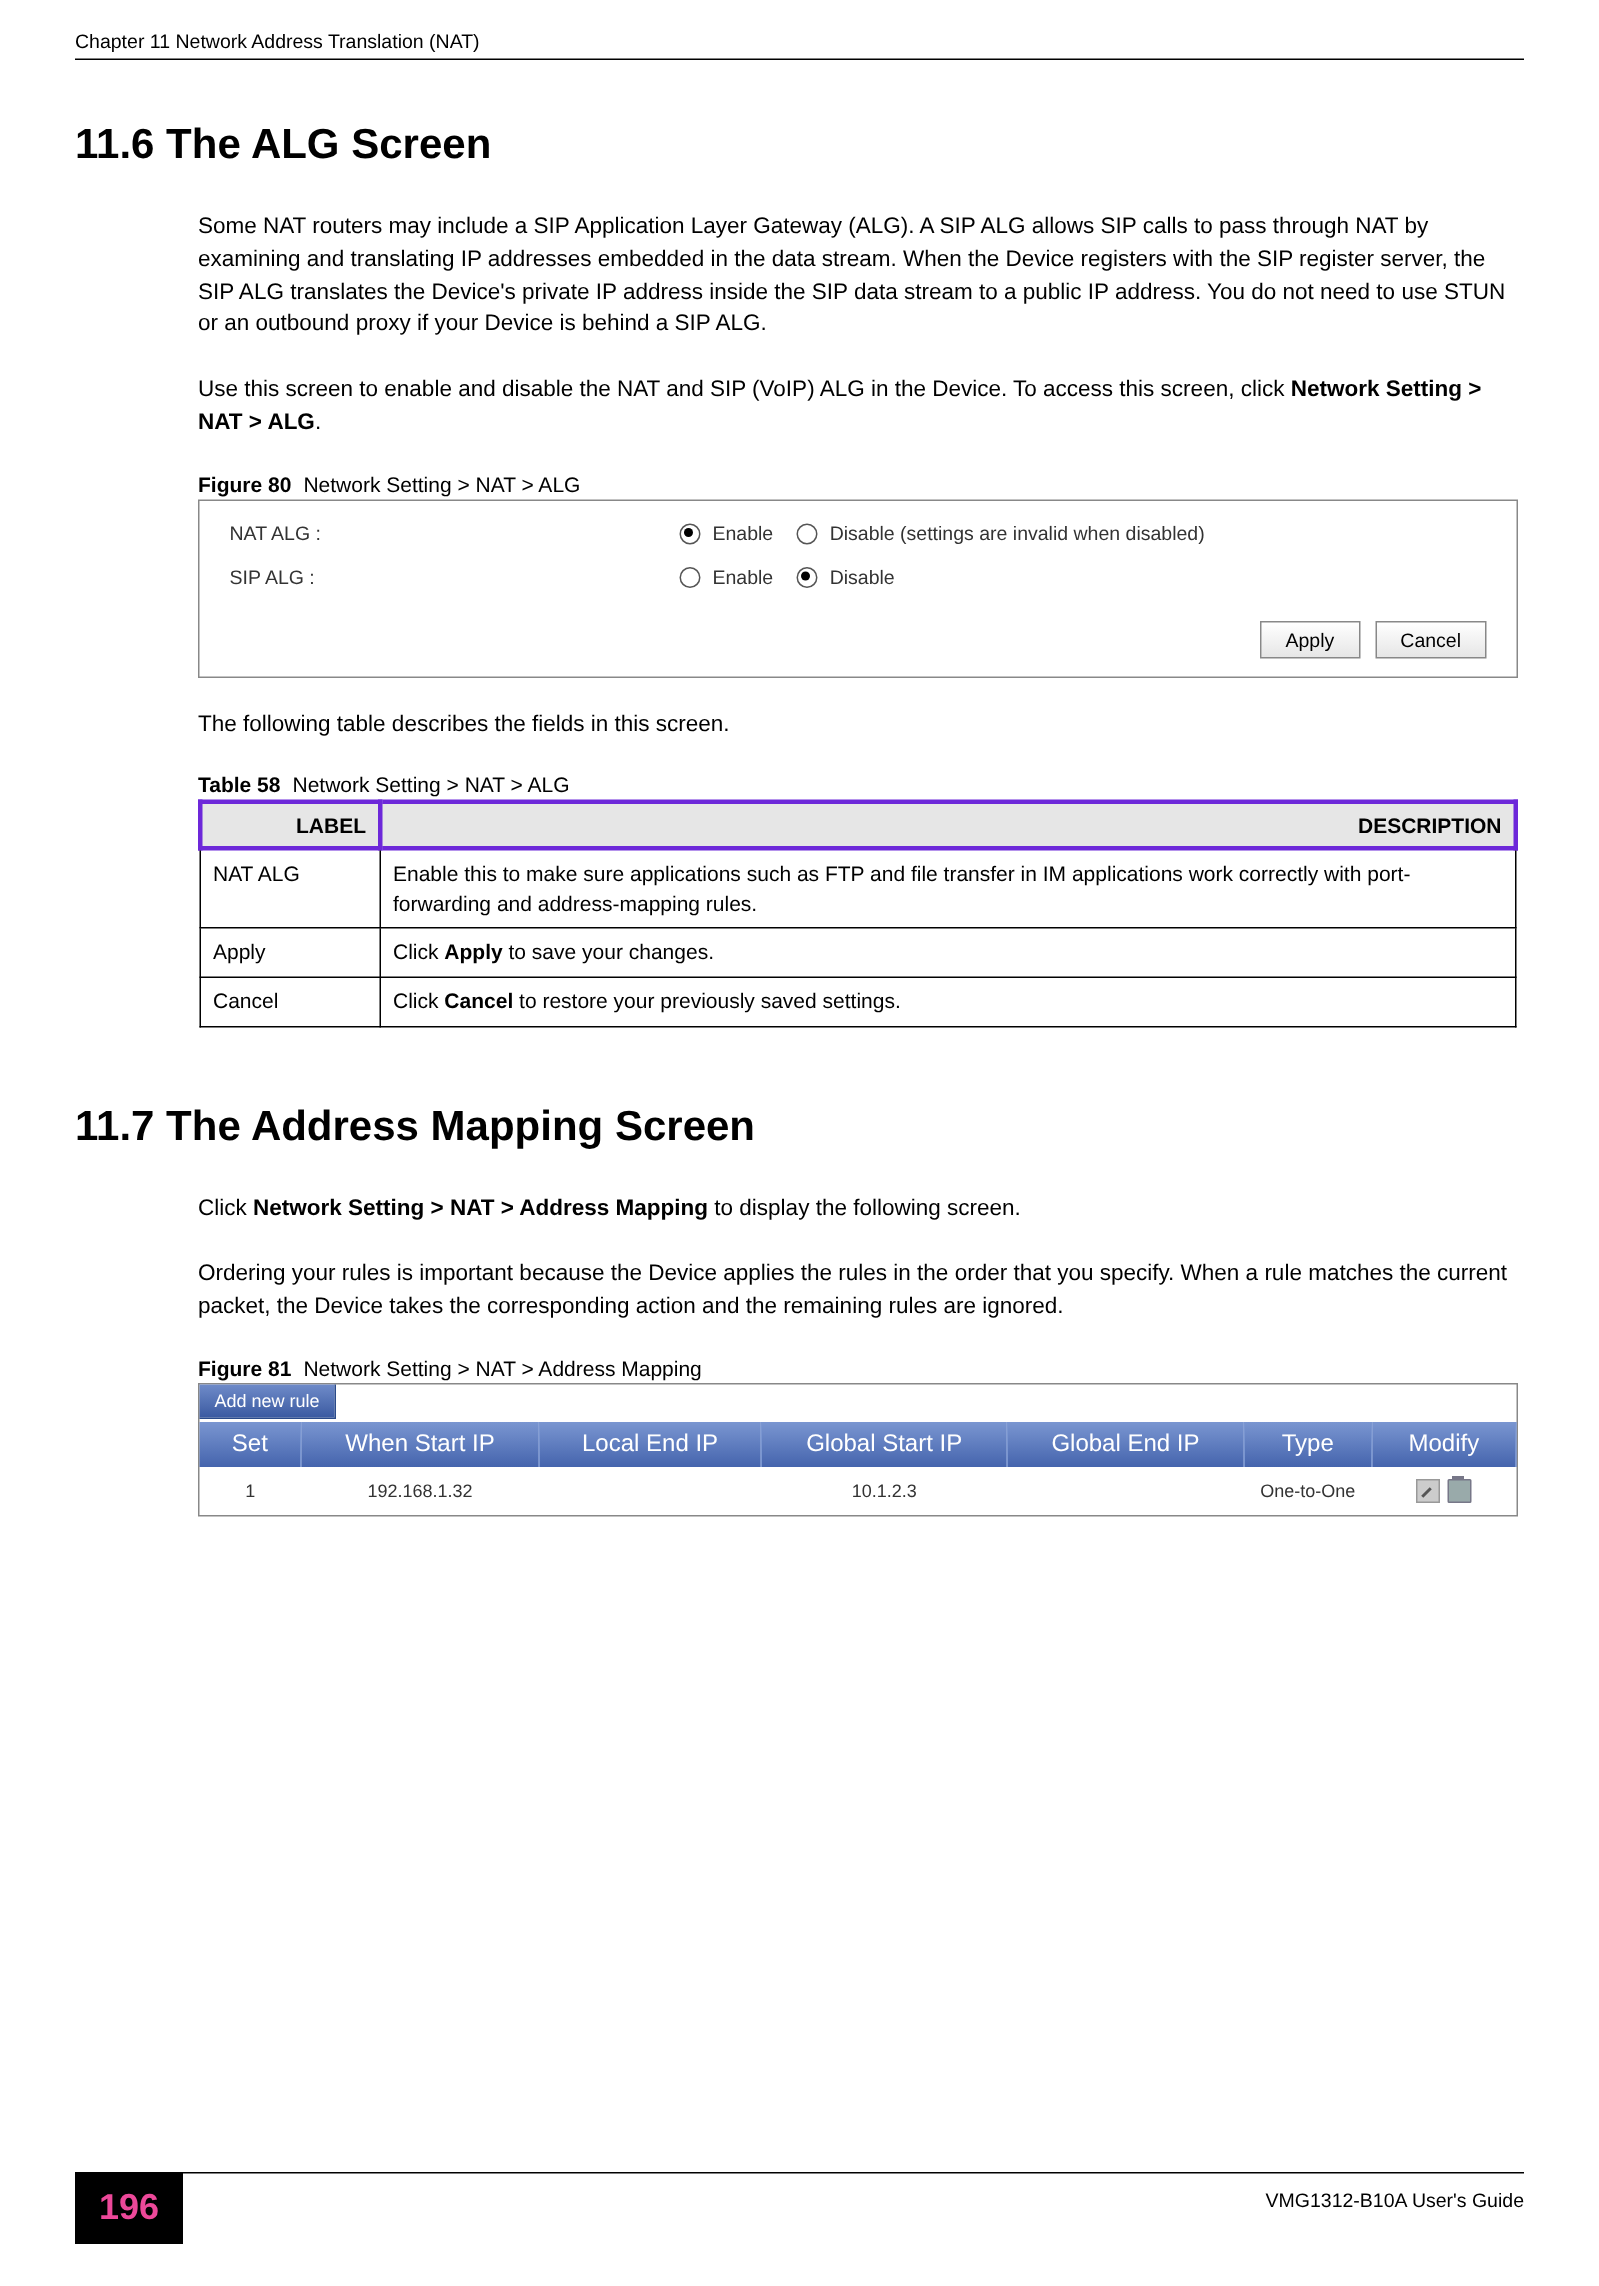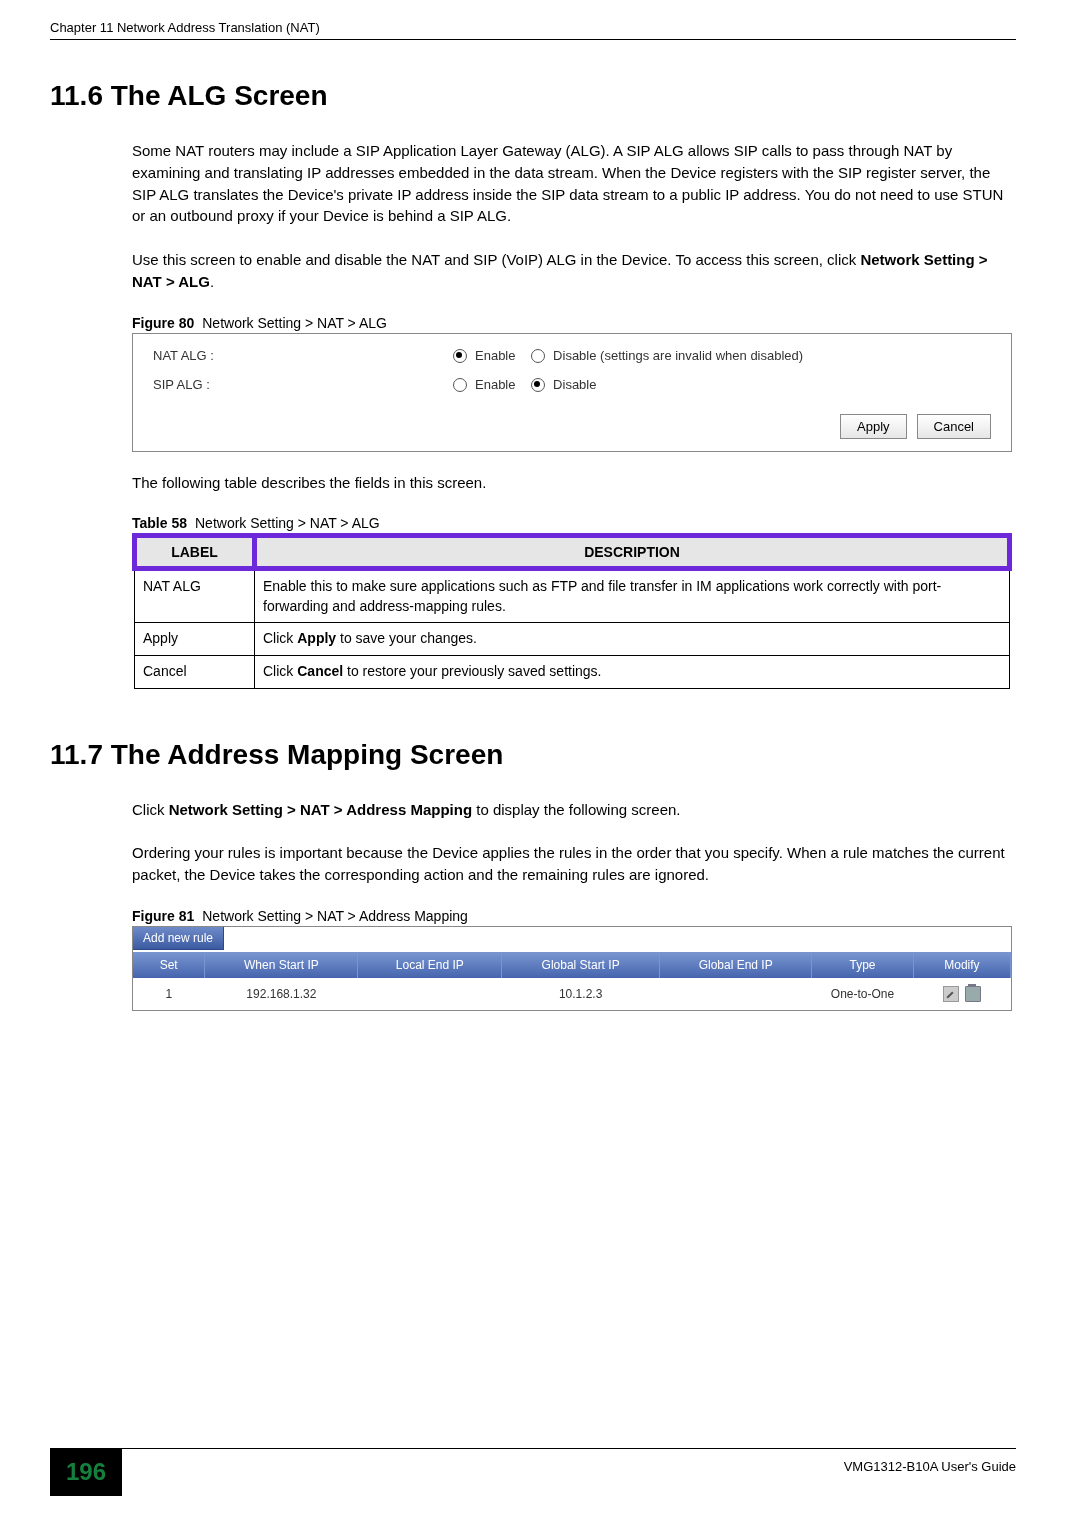--- a/index.html
+++ b/index.html
@@ -82,22 +82,22 @@
   }
   .tab-caption .tablabel{font-weight:bold;margin-right:8px;}
   table.desc-table {
     margin:0 0 50px 82px;
     border-collapse:collapse;
     width:880px;
     font-size:14px;
   }
   table.desc-table th {
     background:#e6e6e6;
-    border:5px solid #6d28d9;
-    text-align:center;
+    border:3px solid #6d28d9;
+    text-align:right;
     padding:6px 8px;
     font-weight:bold;
   }
   table.desc-table td {
     border:1px solid #000;
     padding:6px 8px;
     vertical-align:top;
     line-height:1.4;
   }
   table.desc-table td .bold{font-weight:bold;}
@@ -121,21 +121,21 @@
     border-top:none;border-left:none;
     cursor:pointer;
   }
   .fig81 table {
     width:100%;border-collapse:collapse;margin-top:2px;
   }
   .fig81 thead th {
     background:linear-gradient(#7a96d1,#4564ad);
     color:#fff;
     font-weight:normal;
-    font-size:12px;
+    font-size:16px;
     padding:6px 16px;
     text-align:center;
     border-right:1px solid #7a96d1;
   }
   .fig81 tbody td {
     text-align:center;
     padding:8px 4px;
     color:#333;
   }
   .fig81 .mod-icons span{display:inline-block;width:14px;height:14px;margin:0 1px;vertical-align:middle;}
@@ -150,21 +150,21 @@
     left:0;right:0;bottom:28px;
     padding:0 50px;
   }
   .footer-line {
     border-top:1.5px solid #000;
     display:flex;
     align-items:flex-start;
     justify-content:space-between;
   }
   .page-num-box {
-    background:#000;color:#15803d;
+    background:#000;color:#ec4899;
     font-size:24px;font-weight:bold;
     padding:10px 16px;
     margin-top:-1px;
   }
   .guide-name {
     font-size:13px;
     padding-top:10px;
   }
 </style>
 </head>

